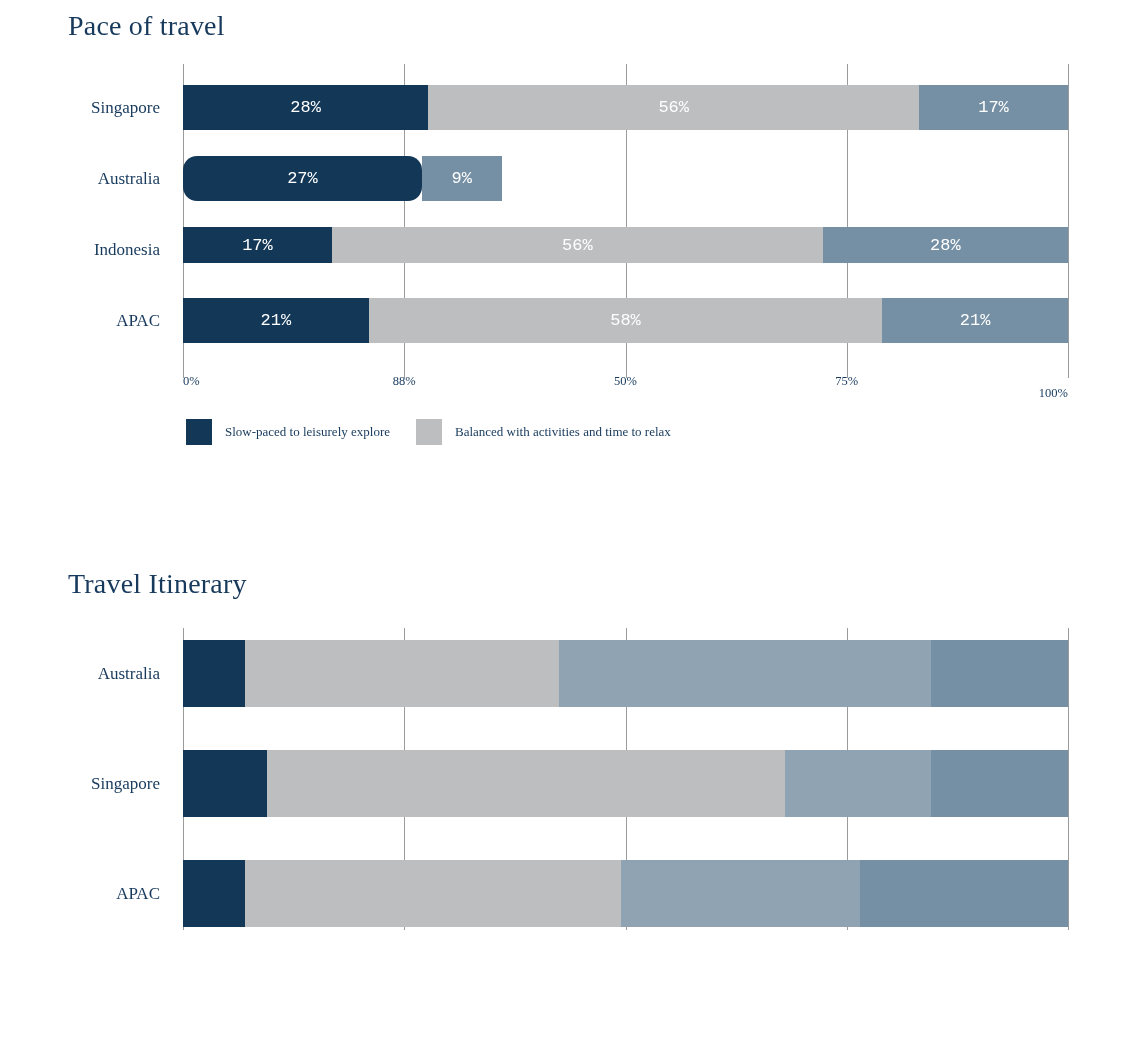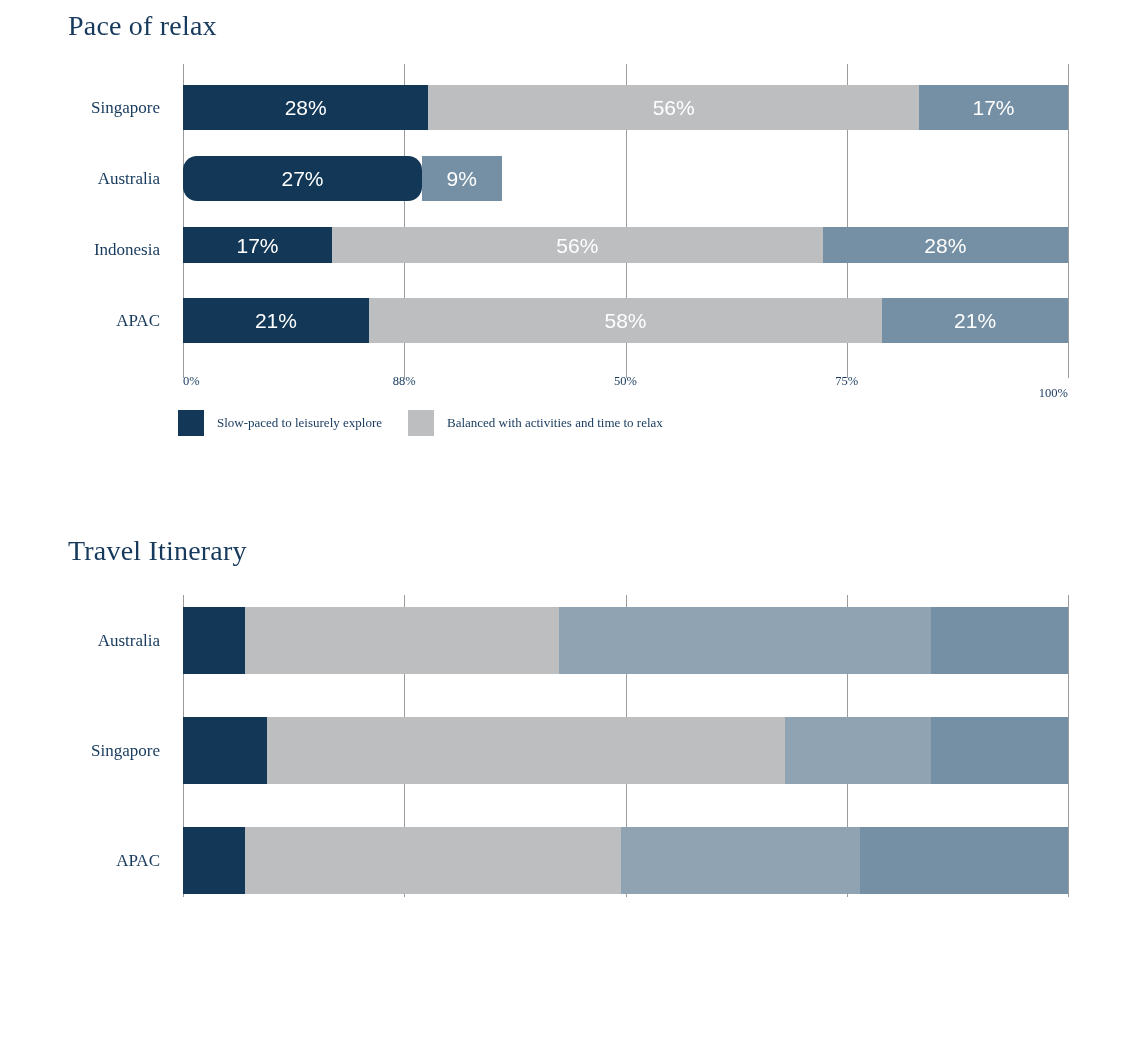--- a/index.html
+++ b/index.html
@@ -18,21 +18,21 @@
 
   .page {
     position: relative;
     width: 1132px;
     height: 1038px;
   }
 
   
   .section { position: absolute; left: 0; width: 1132px; }
   #section-pace { top: 0; }
-  #section-itinerary { top: 523px; }
+  #section-itinerary { top: 556px; }
 
   .section-title {
     font-family: "Liberation Serif", "DejaVu Serif", serif;
     font-size: 28px;
     font-weight: 400;
     color: #16395c;
     letter-spacing: 0.2px;
     margin: 0;
     padding: 0 0 0 68px;
   }
@@ -91,24 +91,24 @@
   .seg {
     height: 100%;
     display: flex;
     align-items: center;
     justify-content: center;
     box-sizing: border-box;
     overflow: hidden;
   }
   .seg-label {
     color: #ffffff;
-    font-size: 21px;
+    font-size: 17px;
     line-height: 1;
     white-space: nowrap;
-    font-family: Liberation Sans, sans-serif;
+    font-family: Liberation Mono, monospace;
   }
 
   
   .xaxis {
     position: absolute;
     left: 183px;
     width: 885px;
     height: 18px;
   }
   #xaxis-pace { top: 374px; }
@@ -121,21 +121,21 @@
     transform: translateX(-50%);
   }
   .xtick.first { transform: translateX(0); }
   .xtick.last { transform: translateX(-100%); }
 
   
   .legend {
     position: absolute;
     left: 178px;
   }
-  #legend-pace { top: 410px; display: flex; align-items: center; }
+  #legend-pace { top: 419px; display: flex; align-items: center; margin-left: 8px; }
   .legend-item {
     display: flex;
     align-items: center;
   }
   #legend-pace .legend-item { margin-right: 26px; }
   .swatch {
     width: 26px;
     height: 26px;
     flex: 0 0 26px;
     margin-right: 13px;
@@ -146,21 +146,21 @@
     line-height: 1.2;
     white-space: nowrap;
   }
 </style>
 </head>
 <body>
 
 <div class="page">
 
   <div class="section" id="section-pace">
-    <h1 class="section-title">Pace of relax</h1>
+    <h1 class="section-title">Pace of travel</h1>
 
     <div class="plot" id="plot-pace">
       <div class="gridlines" id="grid-pace">
           <div class="gridline" style="left: 0%;"></div>
           <div class="gridline" style="left: 25%;"></div>
           <div class="gridline" style="left: 50%;"></div>
           <div class="gridline" style="left: 75%;"></div>
           <div class="gridline" style="left: 100%;"></div>
         </div>
       <div class="rows" id="rows-pace">

